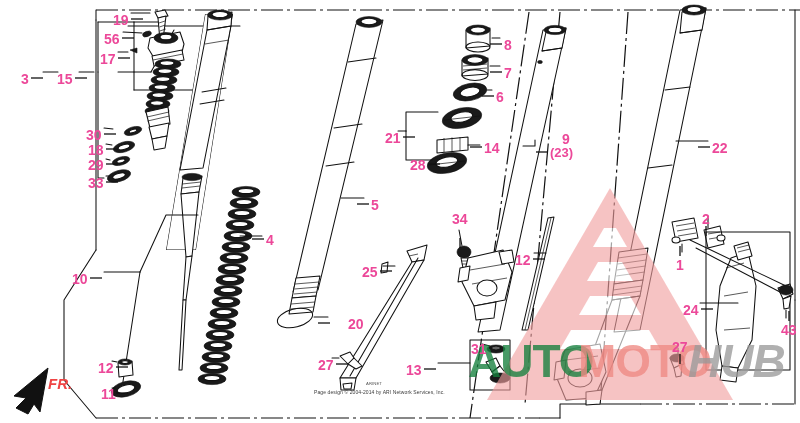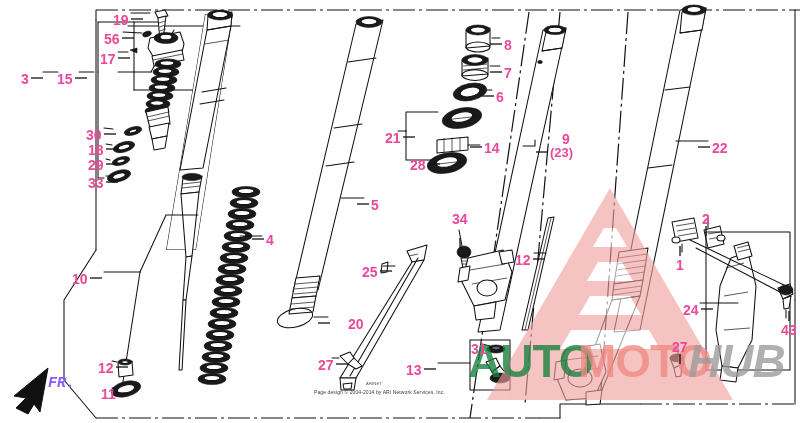--- a/index.html
+++ b/index.html
@@ -12,21 +12,21 @@
   #marks{z-index:4;}
   #wm{z-index:3;}
   .lbl{position:absolute;z-index:5;font-weight:bold;font-family:"Liberation Sans",sans-serif;
        color:#ec4899;line-height:1;white-space:nowrap;}
   .lbl.n{font-size:14px;}
   .lbl.sub{font-size:13px;text-align:center;}
   .copy{position:absolute;z-index:5;font-size:5.0px;font-family:"Liberation Sans",sans-serif;
         color:#3b3b3b;white-space:nowrap;letter-spacing:.1px;}
   .copy.tiny{font-size:4.2px;color:#555;}
   .frtxt{position:absolute;z-index:6;font-size:15px;font-weight:bold;font-style:italic;
-         color:#8b5cf6;font-family:Liberation Mono, monospace;}
+         color:#ef4444;font-family:Liberation Sans, sans-serif;}
   .wmtext{position:absolute;z-index:3;font-size:46px;font-weight:bold;
           font-family:"Liberation Sans",sans-serif;letter-spacing:-1px;}
 </style>
 </head>
 <body>
 
 <div id="stage">
 
   <svg class="layer" id="art" viewBox="0 0 800 423">
     <defs>

